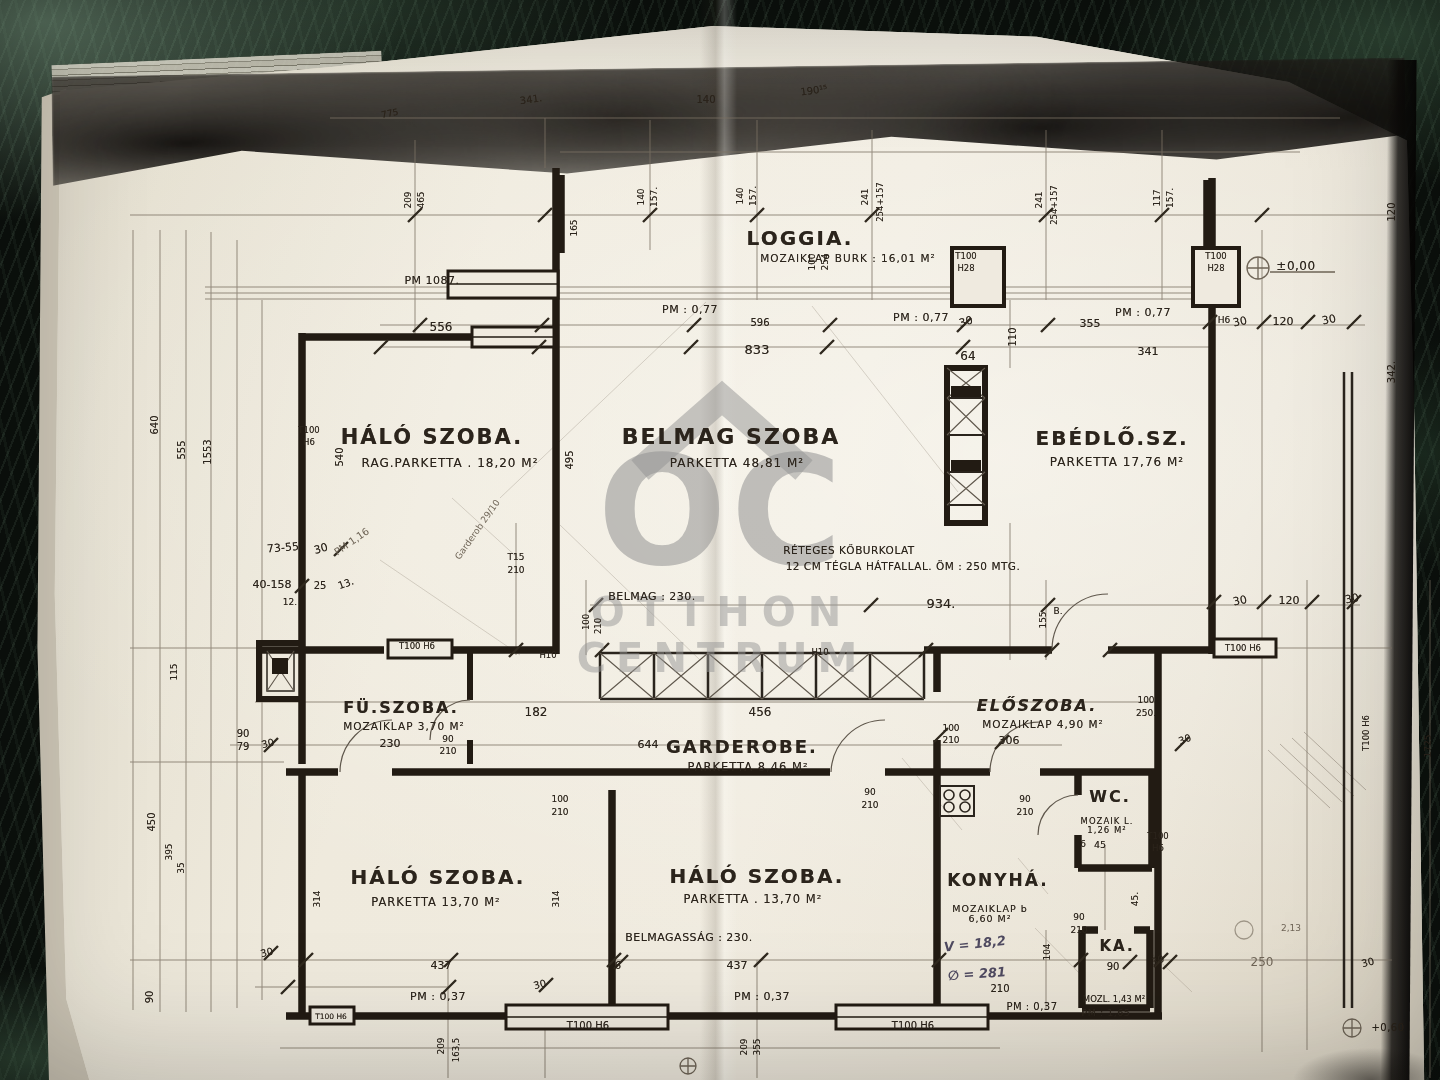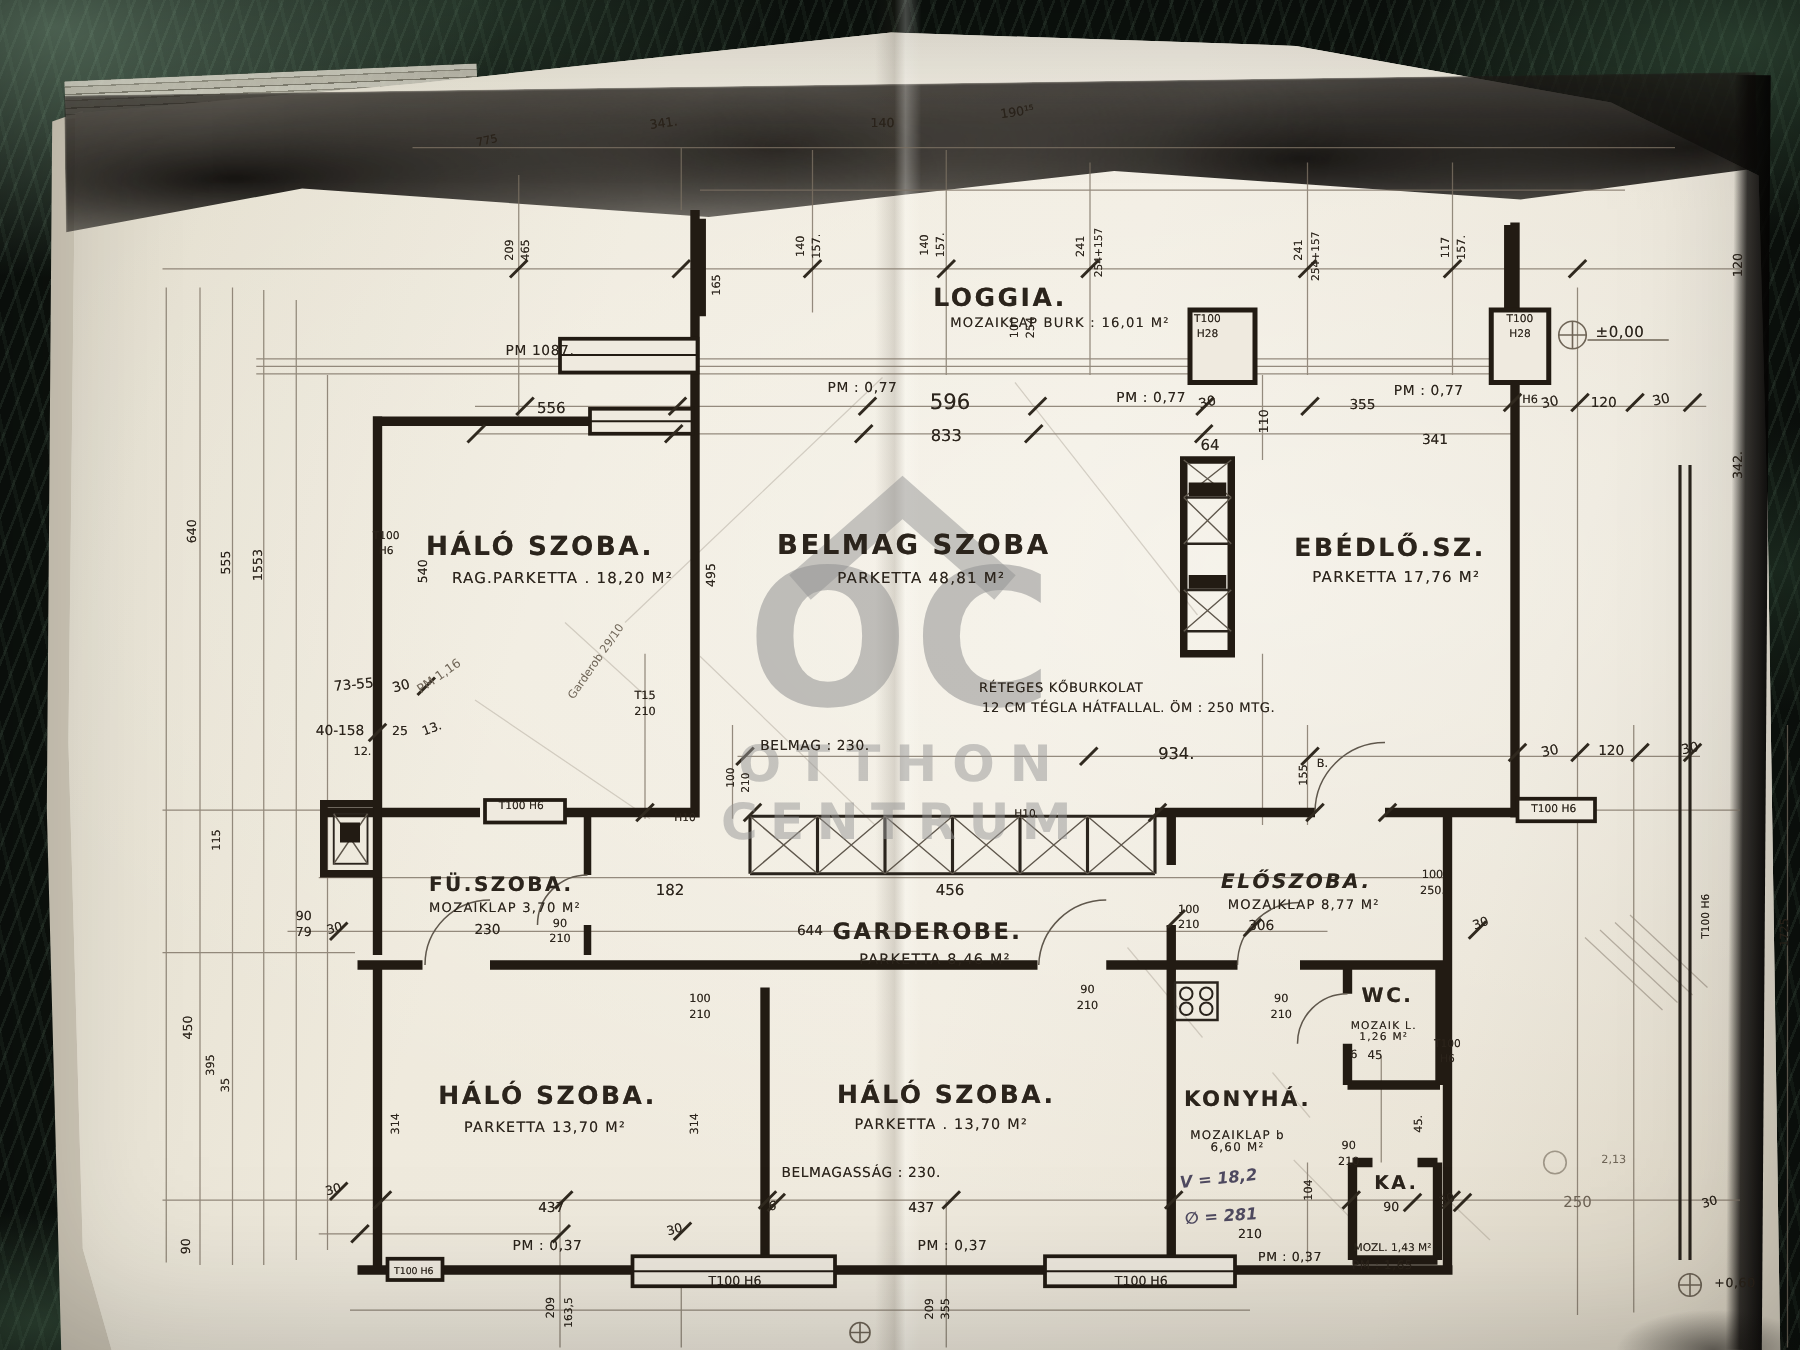--- a/index.html
+++ b/index.html
@@ -160,21 +160,21 @@
       <span class="label room-finish" style="left: 428px; top: 463px; font-size: 12px; transform: translate(-50%, -50%) rotate(0deg); padding-left: 44px;">RAG.PARKETTA . 18,20 M²</span>
       <span class="label room-name" style="left: 731px; top: 437px; font-size: 22px; transform: translate(-50%, -50%) rotate(0deg);">BELMAG SZOBA</span>
       <span class="label room-finish" style="left: 737px; top: 463px; font-size: 12px; transform: translate(-50%, -50%) rotate(0deg);">PARKETTA 48,81 M²</span>
       <span class="label room-name" style="left: 1112px; top: 438px; font-size: 20px; transform: translate(-50%, -50%) rotate(0deg);">EBÉDLŐ.SZ.</span>
       <span class="label room-finish" style="left: 1117px; top: 462px; font-size: 12px; transform: translate(-50%, -50%) rotate(0deg);">PARKETTA 17,76 M²</span>
       <span class="label room-name" style="left: 401px; top: 708px; font-size: 16px; transform: translate(-50%, -50%) rotate(0deg);">FÜ.SZOBA.</span>
       <span class="label room-finish" style="left: 404px; top: 727px; font-size: 10.5px; transform: translate(-50%, -50%) rotate(0deg);">MOZAIKLAP 3,70 M²</span>
       <span class="label room-name" style="left: 742px; top: 747px; font-size: 18px; transform: translate(-50%, -50%) rotate(0deg);">GARDEROBE.</span>
       <span class="label room-finish" style="left: 748px; top: 767px; font-size: 11.5px; transform: translate(-50%, -50%) rotate(0deg);">PARKETTA 8,46 M²</span>
       <span class="label room-name" style="left: 1037px; top: 706px; font-size: 16px; transform: translate(-50%, -50%) rotate(0deg); font-style: italic;">ELŐSZOBA.</span>
-      <span class="label room-finish" style="left: 1043px; top: 725px; font-size: 10.5px; transform: translate(-50%, -50%) rotate(0deg);">MOZAIKLAP 8,77 M²</span>
+      <span class="label room-finish" style="left: 1043px; top: 725px; font-size: 10.5px; transform: translate(-50%, -50%) rotate(0deg);">MOZAIKLAP 4,90 M²</span>
       <span class="label room-name" style="left: 1110px; top: 797px; font-size: 16px; transform: translate(-50%, -50%) rotate(0deg);">WC.</span>
       <span class="label room-finish wrap" style="left: 1107px; top: 826px; font-size: 8.5px; transform: translate(-50%, -50%) rotate(0deg); width: 62px;">MOZAIK L. 1,26 M²</span>
       <span class="label room-name" style="left: 998px; top: 881px; font-size: 17px; transform: translate(-50%, -50%) rotate(0deg);">KONYHÁ.</span>
       <span class="label room-finish wrap" style="left: 990px; top: 914px; font-size: 9.5px; transform: translate(-50%, -50%) rotate(0deg); width: 86px;">MOZAIKLAP b 6,60 M²</span>
       <span class="label room-name" style="left: 1117px; top: 947px; font-size: 15px; transform: translate(-50%, -50%) rotate(0deg);">KA.</span>
       <span class="label room-name" style="left: 438px; top: 877px; font-size: 20px; transform: translate(-50%, -50%) rotate(0deg);">HÁLÓ SZOBA.</span>
       <span class="label room-finish" style="left: 436px; top: 902px; font-size: 11.5px; transform: translate(-50%, -50%) rotate(0deg);">PARKETTA 13,70 M²</span>
       <span class="label room-name" style="left: 757px; top: 876px; font-size: 20px; transform: translate(-50%, -50%) rotate(0deg);">HÁLÓ SZOBA.</span>
       <span class="label room-finish" style="left: 753px; top: 899px; font-size: 11.5px; transform: translate(-50%, -50%) rotate(0deg);">PARKETTA . 13,70 M²</span>
       <span class="label note" style="left: 652px; top: 597px; font-size: 11px; transform: translate(-50%, -50%) rotate(0deg);">BELMAG : 230.</span>
@@ -184,21 +184,21 @@
       <span class="label note" style="left: 1296px; top: 266px; font-size: 12px; transform: translate(-50%, -50%) rotate(0deg);">±0,00</span>
       <span class="label note" style="left: 432px; top: 281px; font-size: 11px; transform: translate(-50%, -50%) rotate(0deg);">PM 1087.</span>
       <span class="label note" style="left: 690px; top: 310px; font-size: 11px; transform: translate(-50%, -50%) rotate(0deg);">PM : 0,77</span>
       <span class="label note" style="left: 921px; top: 318px; font-size: 11px; transform: translate(-50%, -50%) rotate(0deg);">PM : 0,77</span>
       <span class="label note" style="left: 1143px; top: 313px; font-size: 11px; transform: translate(-50%, -50%) rotate(0deg);">PM : 0,77</span>
       <span class="label note" style="left: 438px; top: 997px; font-size: 11px; transform: translate(-50%, -50%) rotate(0deg);">PM : 0,37</span>
       <span class="label note" style="left: 762px; top: 997px; font-size: 11px; transform: translate(-50%, -50%) rotate(0deg);">PM : 0,37</span>
       <span class="label note" style="left: 1032px; top: 1007px; font-size: 10px; transform: translate(-50%, -50%) rotate(0deg);">PM : 0,37</span>
       <span class="label note" style="left: 1106px; top: 1013px; font-size: 9.5px; transform: translate(-50%, -50%) rotate(0deg);">PM : 1,65</span>
       <span class="label note" style="left: 1388px; top: 1028px; font-size: 10px; transform: translate(-50%, -50%) rotate(0deg);">+0,60</span>
-      <span class="label " style="left: 760px; top: 323px; font-size: 17px; transform: translate(-50%, -50%) rotate(0deg);">596</span>
+      <span class="label " style="left: 760px; top: 323px; font-size: 10px; transform: translate(-50%, -50%) rotate(0deg);">596</span>
       <span class="label " style="left: 757px; top: 350px; font-size: 13px; transform: translate(-50%, -50%) rotate(0deg);">833</span>
       <span class="label " style="left: 441px; top: 327px; font-size: 12px; transform: translate(-50%, -50%) rotate(0deg);">556</span>
       <span class="label " style="left: 941px; top: 604px; font-size: 13px; transform: translate(-50%, -50%) rotate(0deg);">934.</span>
       <span class="label " style="left: 760px; top: 712px; font-size: 12px; transform: translate(-50%, -50%) rotate(0deg);">456</span>
       <span class="label " style="left: 536px; top: 712px; font-size: 12px; transform: translate(-50%, -50%) rotate(0deg);">182</span>
       <span class="label " style="left: 648px; top: 745px; font-size: 11px; transform: translate(-50%, -50%) rotate(0deg);">644</span>
       <span class="label " style="left: 390px; top: 744px; font-size: 11px; transform: translate(-50%, -50%) rotate(0deg); text-align: right;">230</span>
       <span class="label " style="left: 1009px; top: 741px; font-size: 11px; transform: translate(-50%, -50%) rotate(0deg);">306</span>
       <span class="label " style="left: 441px; top: 966px; font-size: 11px; transform: translate(-50%, -50%) rotate(0deg);">437</span>
       <span class="label " style="left: 737px; top: 966px; font-size: 11px; transform: translate(-50%, -50%) rotate(0deg);">437</span>

